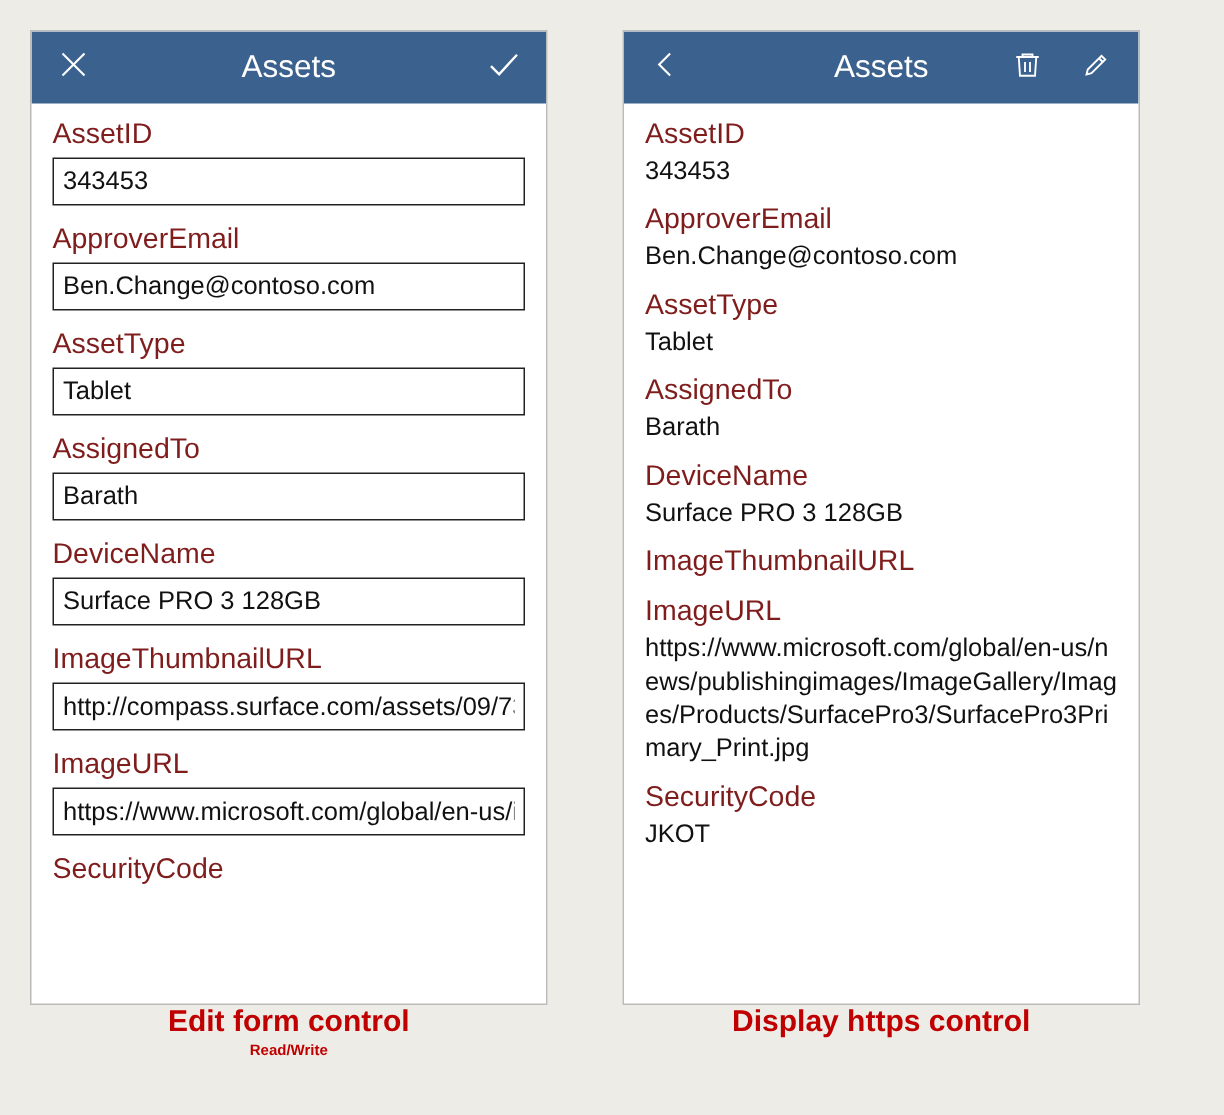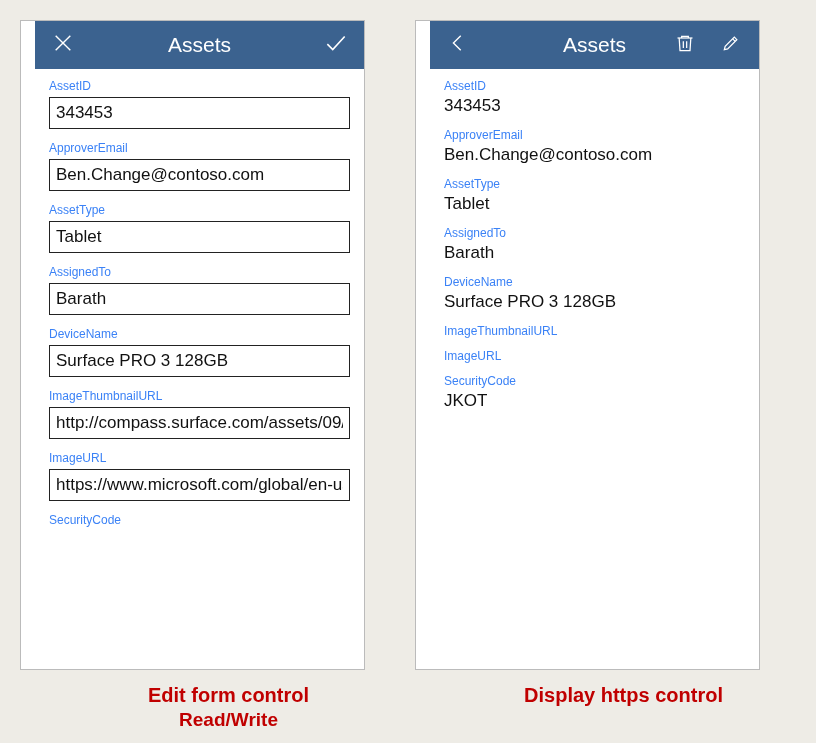--- a/index.html
+++ b/index.html
@@ -15,21 +15,20 @@
     justify-content: flex-start;
   }
   .phone {
     width: 345px;
     background: #fff;
     border: 1px solid #bbb;
     display: flex;
     flex-direction: column;
     height: 650px;
     overflow: hidden;
-    padding-left: 14px;
   }
   .header {
     background: #3b628f;
     color: #fff;
     height: 48px;
     display: flex;
     align-items: center;
     position: relative;
     flex-shrink: 0;
   }
@@ -59,22 +58,22 @@
   .icon-btn svg { stroke: #fff; }
   .body {
     padding: 10px 14px 0 14px;
     overflow: hidden;
     flex: 1;
   }
   .field {
     margin-bottom: 12px;
   }
   .field-label {
-    color: #3b82f6;
-    font-size: 12px;
+    color: #7f1d1d;
+    font-size: 19px;
     margin-bottom: 4px;
   }
   .field input {
     width: 100%;
     border: 1px solid #222;
     font-size: 17px;
     padding: 5px 6px;
     font-family: inherit;
     color: #111;
     background: #fff;
@@ -85,34 +84,32 @@
     color: #111;
     line-height: 1.3;
     word-break: break-all;
   }
   .display .field { margin-bottom: 11px; }
   .display .field-label { margin-bottom: 2px; }
 
   .captions {
     display: flex;
     gap: 50px;
-    margin-top: 14px;
-    justify-content: flex-end;
   }
   .caption {
     width: 345px;
     text-align: center;
     color: #c00000;
   }
   .caption-main {
     font-size: 20px;
     font-weight: 700;
   }
   .caption-sub {
-    font-size: 19px;
+    font-size: 10px;
     font-weight: 700;
     margin-top: 2px;
   }
 </style>
 </head>
 <body>
 
 <div class="screens">
 
   <div class="phone">
@@ -226,20 +223,21 @@
       </div>
       <div class="field">
         <div class="field-label">DeviceName</div>
         <div class="field-value">Surface PRO 3 128GB</div>
       </div>
       <div class="field">
         <div class="field-label">ImageThumbnailURL</div>
       </div>
       <div class="field">
         <div class="field-label">ImageURL</div>
+        <div class="field-value">https://www.microsoft.com/global/en-us/news/publishingimages/ImageGallery/Images/Products/SurfacePro3/SurfacePro3Primary_Print.jpg</div>
       </div>
       <div class="field">
         <div class="field-label">SecurityCode</div>
         <div class="field-value">JKOT</div>
       </div>
     </div>
   </div>
 
 </div>
 

